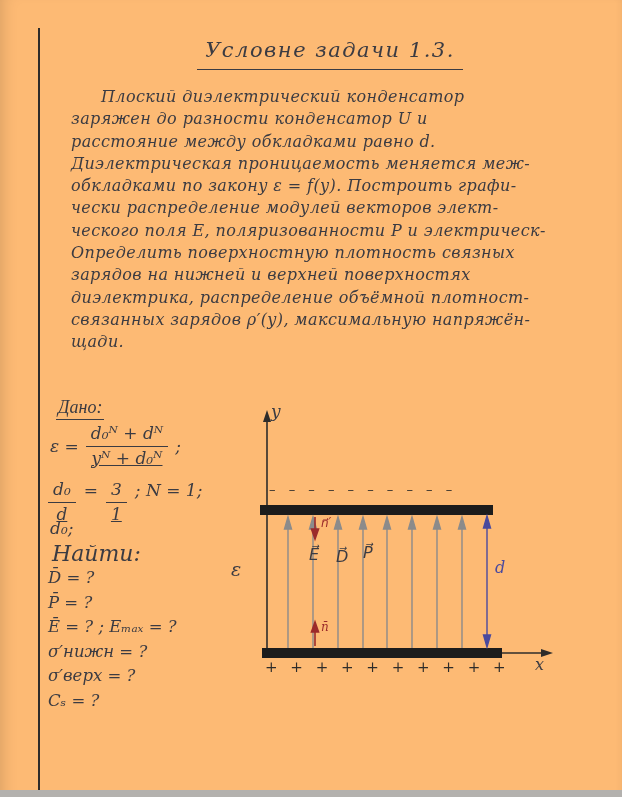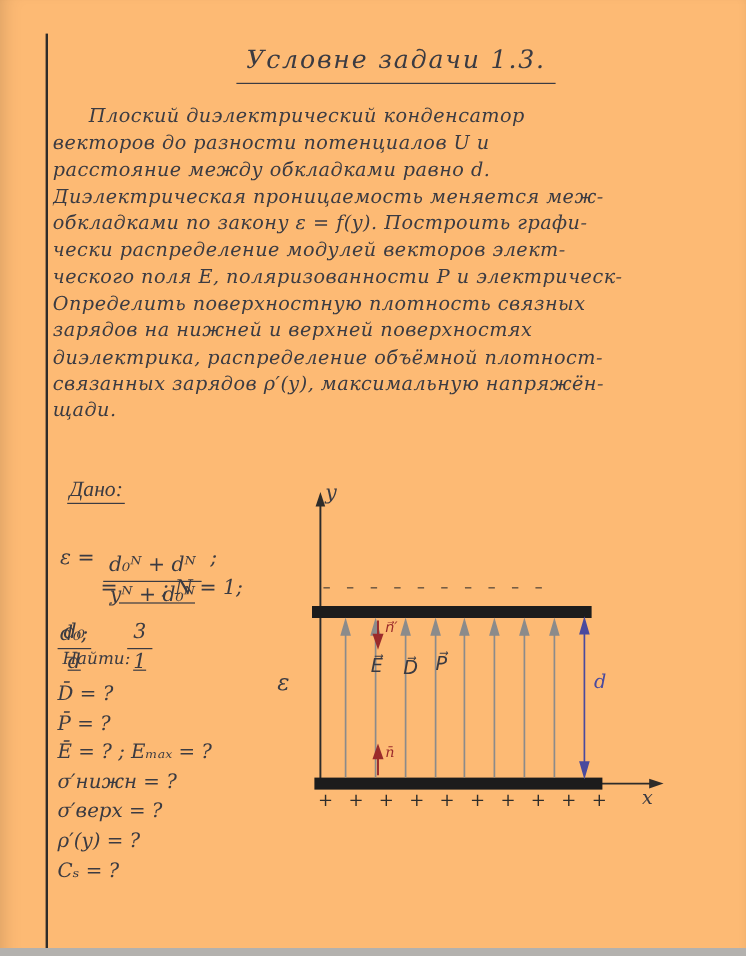--- a/index.html
+++ b/index.html
@@ -4,30 +4,30 @@
 <style>
   html,body{margin:0;padding:0;background:#d8d6d1;}
   .page{position:relative;width:622px;height:797px;background:#fdba74;overflow:hidden;
         font-family:"DejaVu Serif","DejaVu Sans",serif;font-style:italic;color:#3b3b42;
         box-shadow:inset 14px 0 18px -14px rgba(0,0,0,.18), inset -6px 0 10px -8px rgba(0,0,0,.10);}
   .margin-line{position:absolute;left:38px;top:28px;width:2px;height:769px;background:#2e2c2a;}
   .bottom-band{position:absolute;left:0;bottom:0;width:622px;height:7px;background:#b3b1ae;}
   .title-wrap{position:absolute;left:185px;top:38px;width:290px;text-align:center;}
   .title{display:inline-block;font-size:21px;letter-spacing:1.5px;padding:0 8px 7px;border-bottom:1.6px solid #3b3b42;}
   .para{position:absolute;left:44px;top:86px;width:578px;font-size:16px;line-height:22.3px;white-space:nowrap;overflow:hidden;letter-spacing:.4px;}
-  .para .line{height:22.3px;}
+  .para .line{height:22.3px;margin-left:27px;}
   .indent{padding-left:30px;}
   .g-head{position:absolute;left:56px;top:397px;font-size:18px;border-bottom:1.5px solid #3b3b42;padding:0 2px 1px;font-family:Liberation Serif, serif;}
   .formula{position:absolute;left:50px;top:424px;display:flex;align-items:center;gap:7px;font-size:17px;}
   .frac{display:inline-block;text-align:center;line-height:1.15;}
-  .frac .num{display:block;padding:0 5px 2px;border-bottom:1.5px solid #3b3b42;margin-top:38px;}
+  .frac .num{display:block;padding:0 5px 2px;border-bottom:1.5px solid #3b3b42;}
   .frac .den{display:block;padding-top:2px;text-decoration:underline;}
   .ratio{position:absolute;left:48px;top:480px;display:flex;align-items:flex-start;gap:8px;font-size:17px;}
   .d0line{position:absolute;left:50px;top:518px;font-size:17px;}
-  .find-head{position:absolute;left:52px;top:541px;font-size:14px;}
+  .find-head{position:absolute;left:52px;top:541px;font-size:22px;}
   .find-list{position:absolute;left:48px;top:566px;font-size:16.5px;line-height:24.6px;}
   .find-list .item{height:24.6px;}
   .diagram{position:absolute;left:225px;top:403px;width:350px;height:295px;}
   .diagram svg{position:absolute;left:0;top:0;}
   .dlabel{position:absolute;white-space:nowrap;}
   .lab-y{left:46px;top:-2px;font-size:17px;}
   .lab-x{left:310px;top:252px;font-size:16px;}
   .lab-minus{left:44px;top:79px;font-size:13px;word-spacing:9px;color:#2e2c2a;font-style:normal;}
   .lab-plus{left:40px;top:255px;font-size:15px;word-spacing:8px;color:#2e2c2a;font-style:normal;}
   .lab-eps{left:6px;top:155px;font-size:19px;}
@@ -43,21 +43,21 @@
 
 <div class="page">
   <div class="margin-line"></div>
 
   <div class="title-wrap">
     <span class="title">Условне задачи 1.3.</span>
   </div>
 
   <div class="para">
     <div class="line indent">Плоский диэлектрический конденсатор</div>
-    <div class="line">векторов до разности потенциалов U и</div>
+    <div class="line">заряжен до разности конденсатор U и</div>
     <div class="line">расстояние между обкладками равно d.</div>
     <div class="line">Диэлектрическая проницаемость меняется меж-</div>
     <div class="line">обкладками по закону ε = f(y). Построить графи-</div>
     <div class="line">чески распределение модулей векторов элект-</div>
     <div class="line">ческого поля E, поляризованности P и электрическ-</div>
     <div class="line">Определить поверхностную плотность связных</div>
     <div class="line">зарядов на нижней и верхней поверхностях</div>
     <div class="line">диэлектрика, распределение объёмной плотност-</div>
     <div class="line">связанных зарядов ρ′(y), максимальную напряжён-</div>
     <div class="line">щади.</div>
@@ -90,21 +90,20 @@
   <div class="d0line">d₀;</div>
 
   <div class="find-head">Найти:</div>
 
   <div class="find-list">
     <div class="item">D̄ = ?</div>
     <div class="item">P̄ = ?</div>
     <div class="item">Ē = ? ; Eₘₐₓ = ?</div>
     <div class="item">σ′нижн = ?</div>
     <div class="item">σ′верх = ?</div>
-    <div class="item">ρ′(y) = ?</div>
     <div class="item">Cₛ = ?</div>
   </div>
 
   <div class="diagram">
     <svg width="350" height="295" viewBox="0 0 350 295">
 
       <g>
         <line x1="42" y1="252" x2="42" y2="16" stroke="#2e2c2a" stroke-width="1.6"></line>
         <polygon points="42,7 38,19 46,19" fill="#2e2c2a"></polygon>
       </g>

